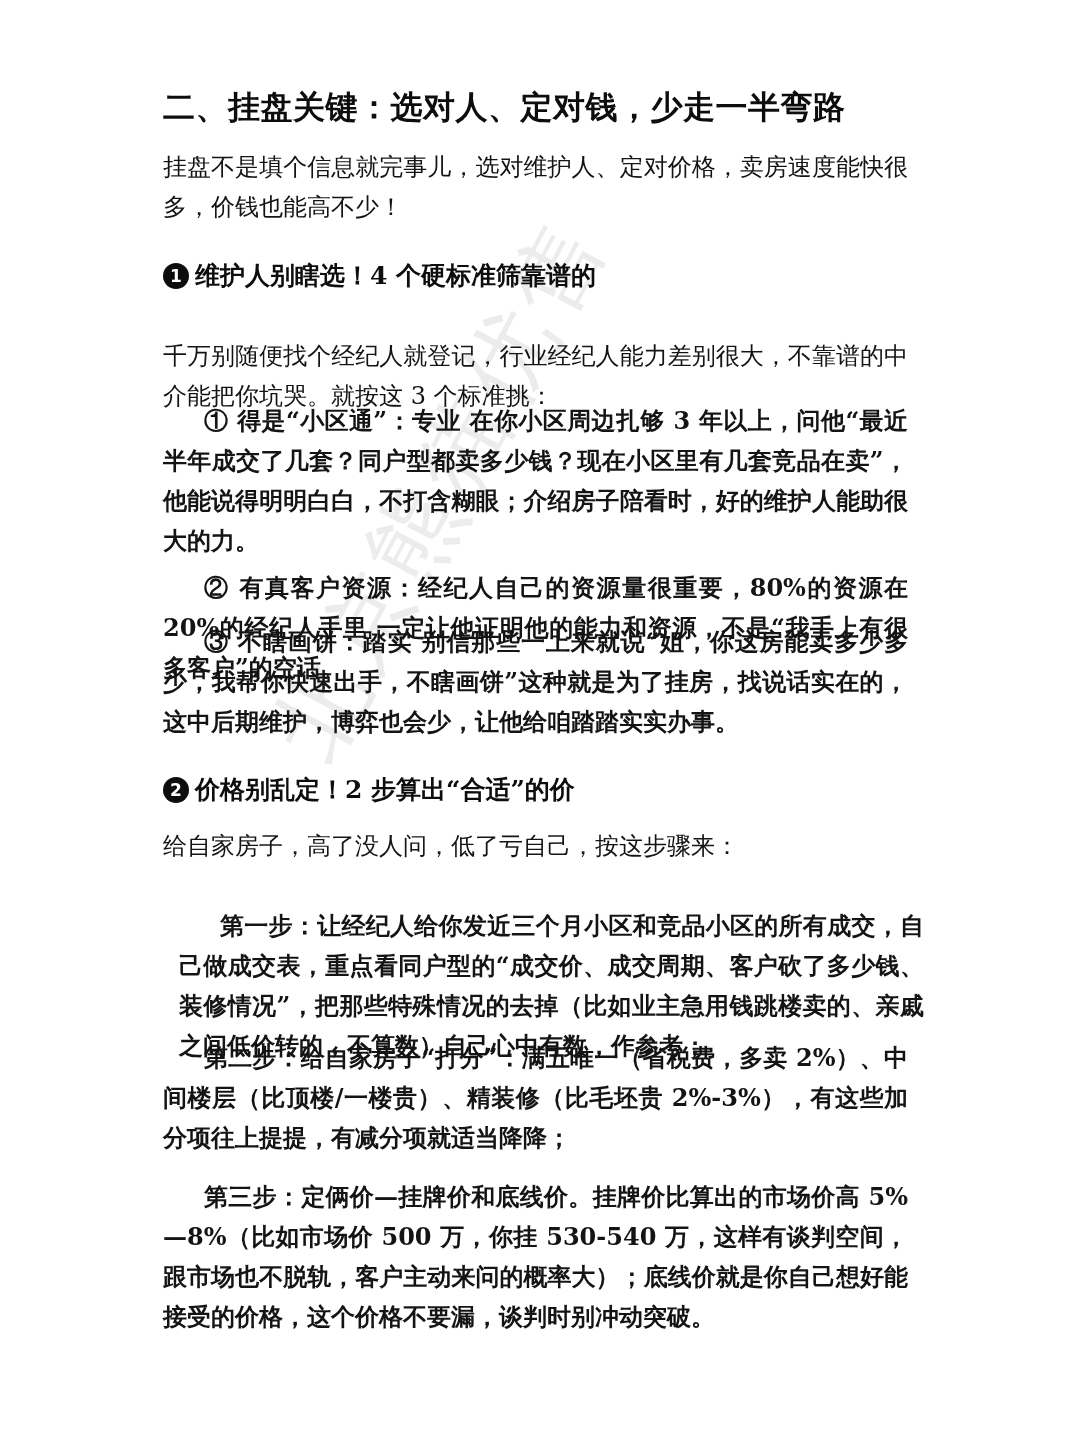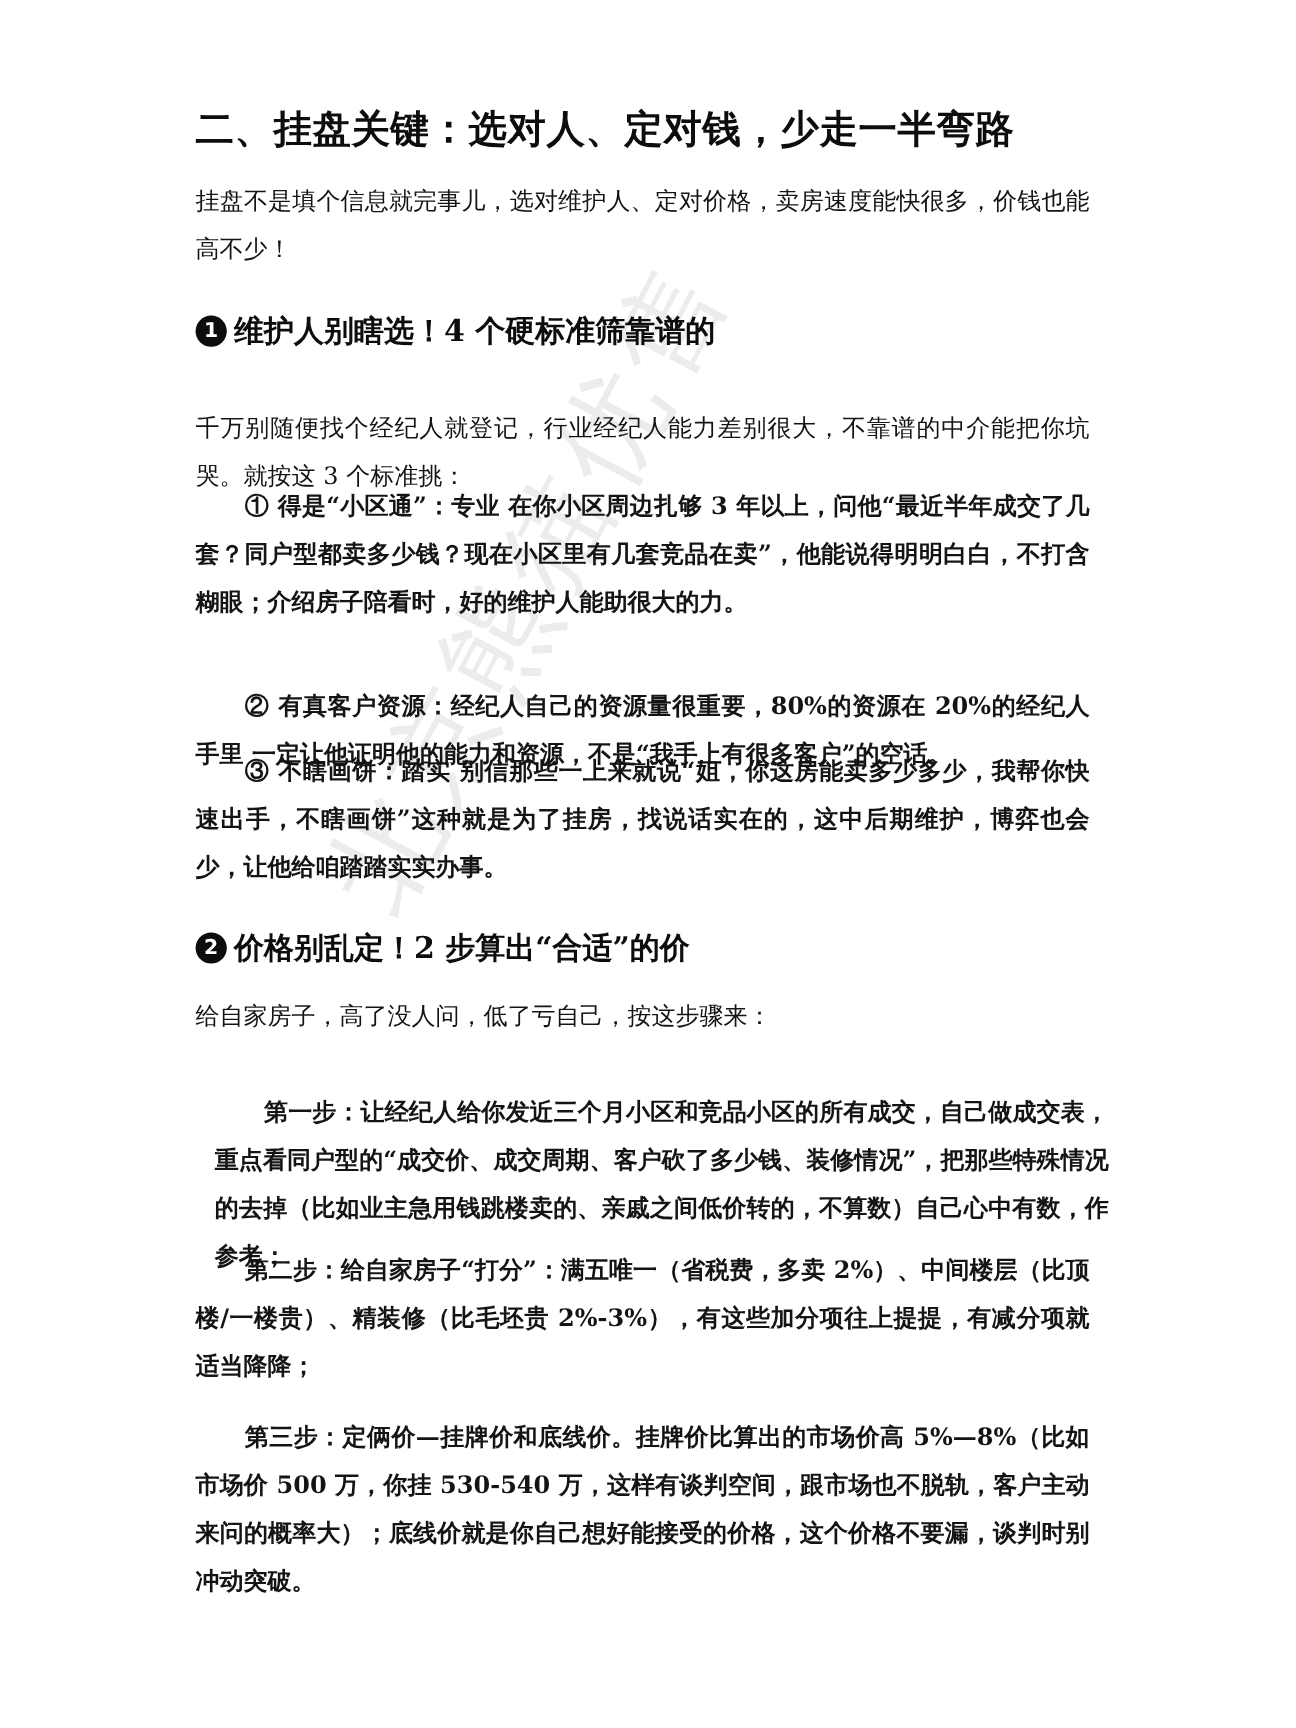--- a/index.html
+++ b/index.html
@@ -15,21 +15,21 @@
   .h2 {
     position: absolute; left: 0; font-size: 25px; font-weight: bold; white-space: nowrap; color: #0d0d0d;
     display: flex; align-items: center;
   }
   .badge {
     display: inline-flex; width: 26px; height: 26px; border-radius: 50%; background: #0d0d0d; color: #fff;
     font-size: 17px; align-items: center; justify-content: center; margin-right: 6px;
     font-family: "DejaVu Sans", sans-serif; font-weight: bold;
   }
   .p {
-    position: absolute; left: 0; width: 745px; font-size: 20px; line-height: 40px; color: #141414;
+    position: absolute; left: 0; width: 745px; font-size: 24px; line-height: 40px; color: #141414;
     text-align: justify; text-align-last: left;
   }
   .indent { text-indent: 41px; font-weight: bold; }
   .watermark {
     position: absolute; left: 300px; top: 690px; font-size: 92px; color: rgba(150,150,150,0.18);
     transform: rotate(-62deg); transform-origin: left center; white-space: nowrap;
     font-family: "DejaVu Sans", sans-serif; font-weight: 300; pointer-events: none; letter-spacing: 8px;
   }
 </style>
 </head>

